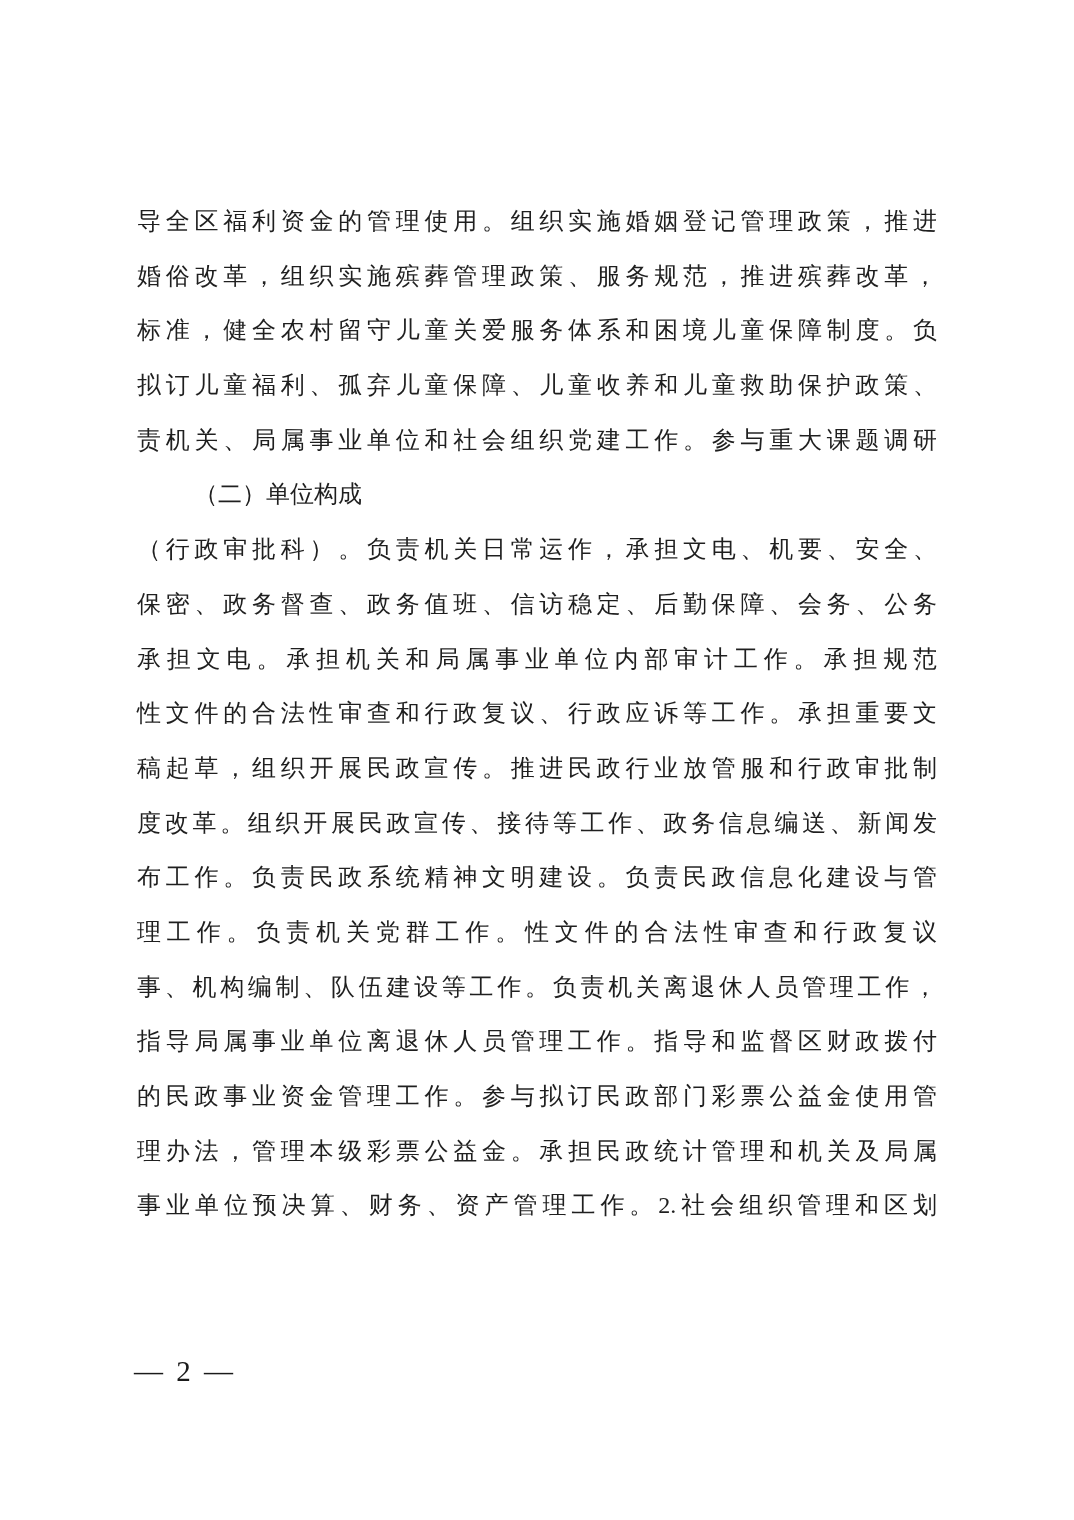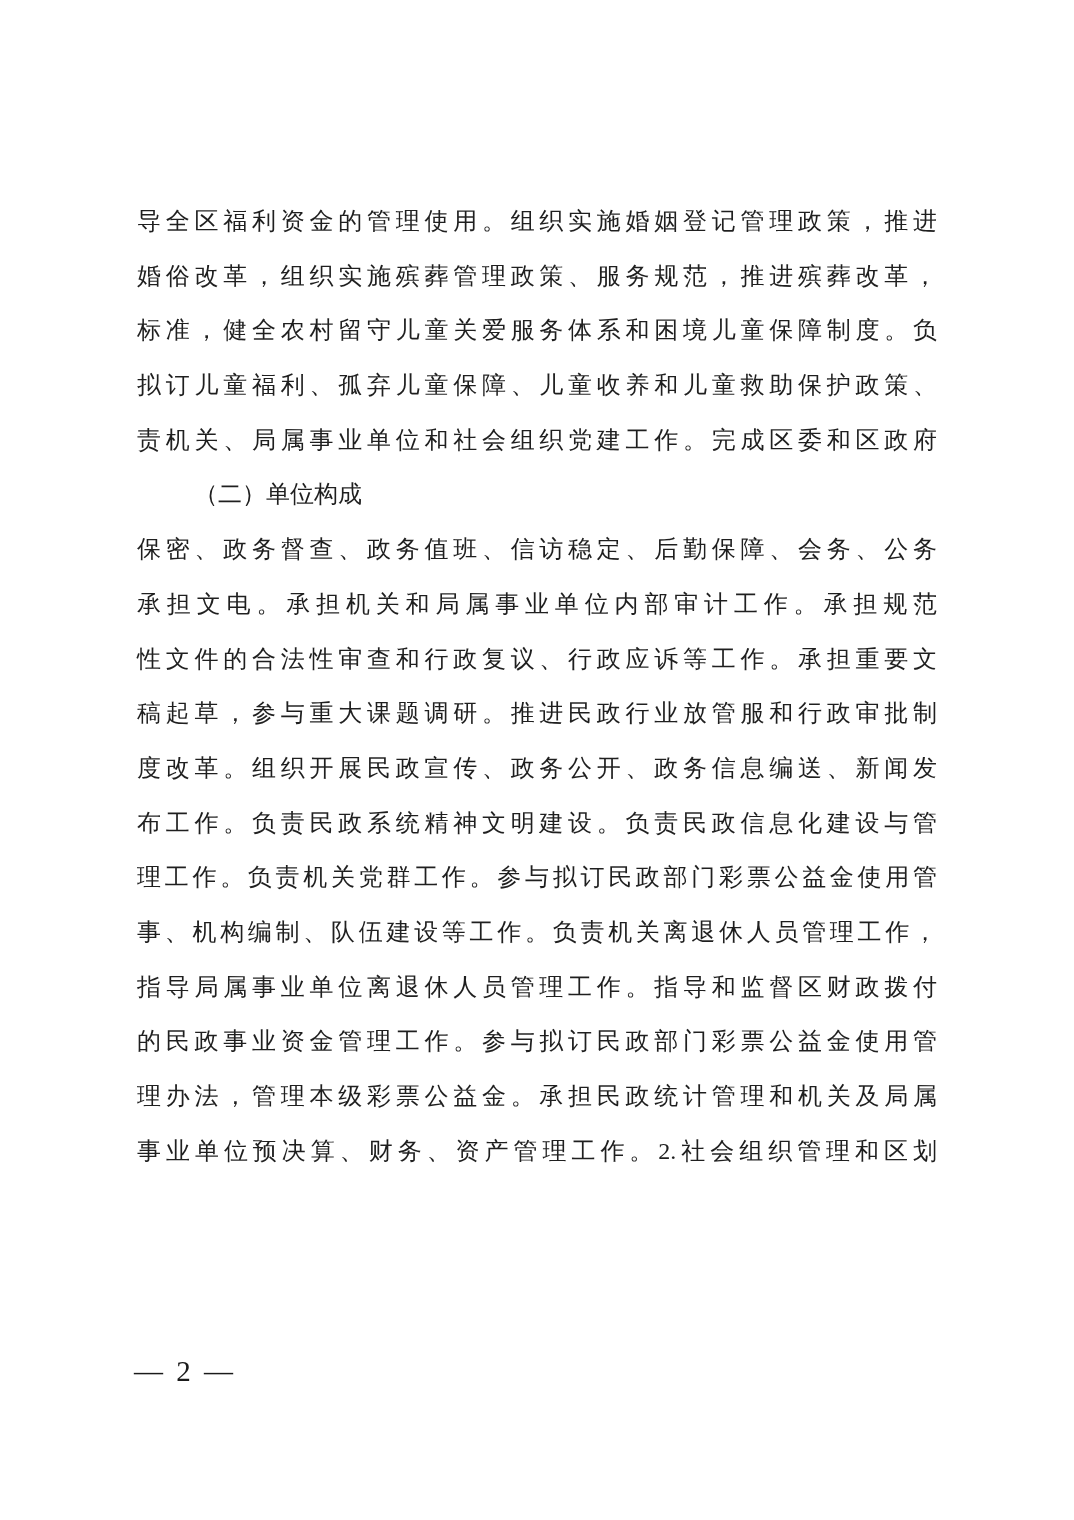--- a/index.html
+++ b/index.html
@@ -65,29 +65,30 @@
 </head>
 <body>
 
 <div class="page">
 
   <div class="text-block">
     <div class="line j">导全区福利资金的管理使用。组织实施婚姻登记管理政策，推进</div>
     <div class="line j">婚俗改革，组织实施殡葬管理政策、服务规范，推进殡葬改革，</div>
     <div class="line j">标准，健全农村留守儿童关爱服务体系和困境儿童保障制度。负</div>
     <div class="line j">拟订儿童福利、孤弃儿童保障、儿童收养和儿童救助保护政策、</div>
-    <div class="line j">责机关、局属事业单位和社会组织党建工作。完成区委和区政府</div>
+    <div class="line j">责机关、局属事业单位和社会组织党建工作。参与重大课题调研</div>
     <div class="line end indent2 heading">（二）单位构成</div>
+    <div class="line j">（行政审批科）。负责机关日常运作，承担文电、机要、安全、</div>
     <div class="line j">保密、政务督查、政务值班、信访稳定、后勤保障、会务、公务</div>
     <div class="line j">承担文电。承担机关和局属事业单位内部审计工作。承担规范</div>
     <div class="line j">性文件的合法性审查和行政复议、行政应诉等工作。承担重要文</div>
-    <div class="line j">稿起草，参与重大课题调研。推进民政行业放管服和行政审批制</div>
-    <div class="line j">度改革。组织开展民政宣传、政务公开、政务信息编送、新闻发</div>
+    <div class="line j">稿起草，组织开展民政宣传。推进民政行业放管服和行政审批制</div>
+    <div class="line j">度改革。组织开展民政宣传、接待等工作、政务信息编送、新闻发</div>
     <div class="line j">布工作。负责民政系统精神文明建设。负责民政信息化建设与管</div>
-    <div class="line j">理工作。负责机关党群工作。参与拟订民政部门彩票公益金使用管</div>
+    <div class="line j">理工作。负责机关党群工作。性文件的合法性审查和行政复议</div>
     <div class="line j">事、机构编制、队伍建设等工作。负责机关离退休人员管理工作，</div>
     <div class="line j">指导局属事业单位离退休人员管理工作。指导和监督区财政拨付</div>
     <div class="line j">的民政事业资金管理工作。参与拟订民政部门彩票公益金使用管</div>
     <div class="line j">理办法，管理本级彩票公益金。承担民政统计管理和机关及局属</div>
     <div class="line j">事业单位预决算、财务、资产管理工作。2.社会组织管理和区划</div>
   </div>
 
   <div class="page-footer">— 2 —</div>
 
 </div>

